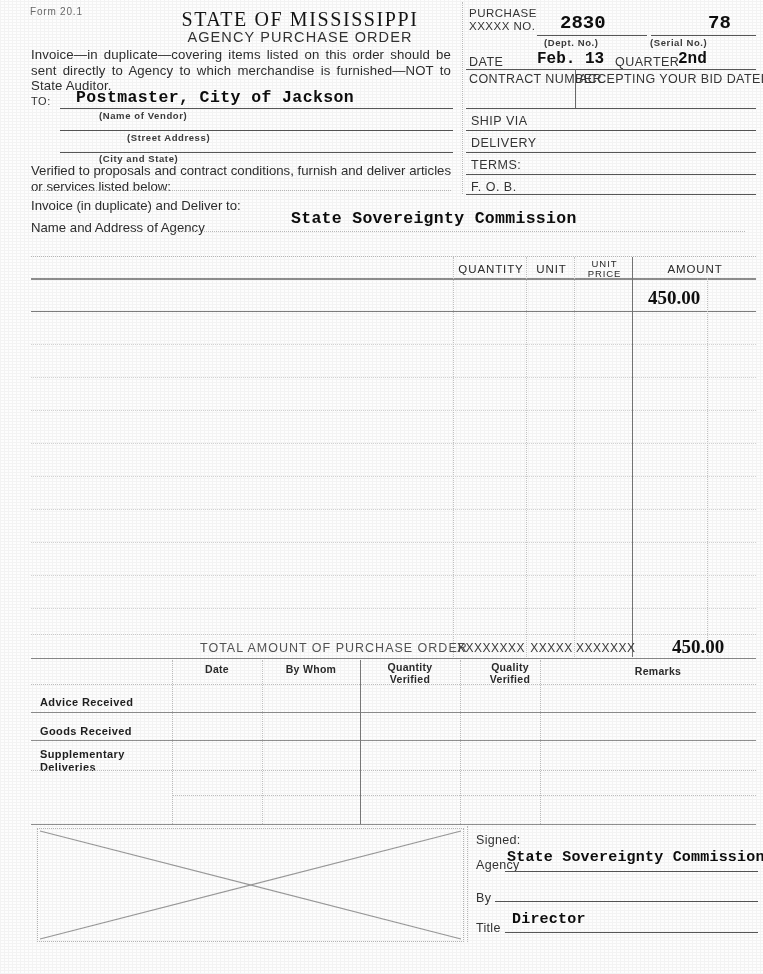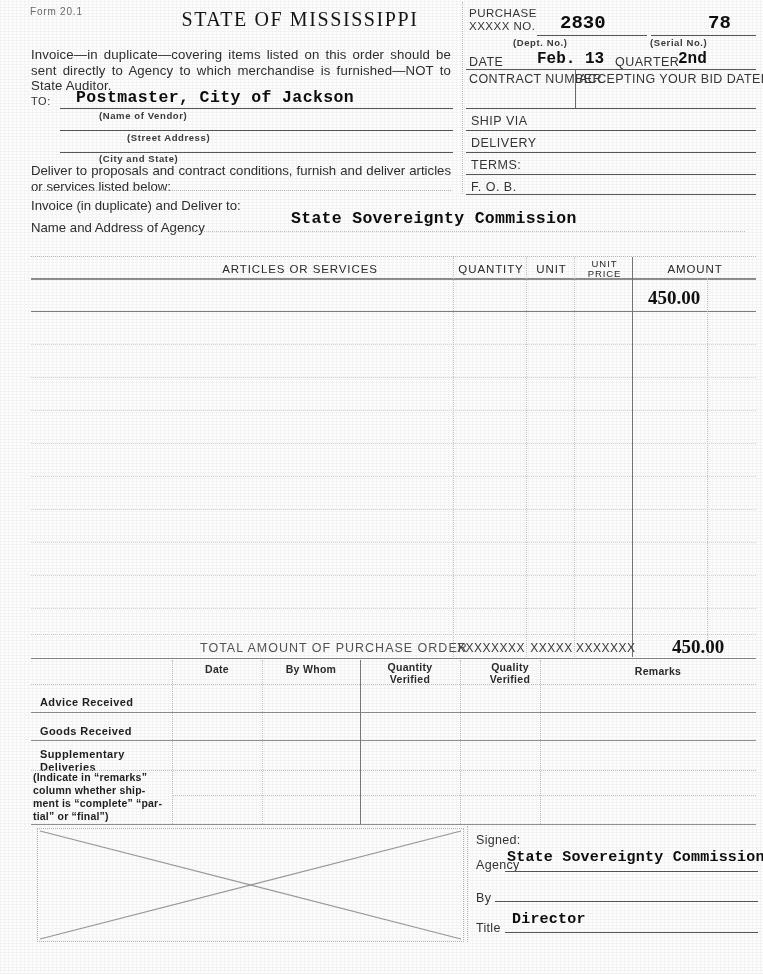--- a/index.html
+++ b/index.html
@@ -106,21 +106,21 @@
   }
   #invoice-dup { left: 31px; top: 198px; font-size: 13.2px; color:#2e2e2e; }
   #agency-name-lbl { left: 31px; top: 220px; font-size: 13.2px; color:#2e2e2e; }
   #agency-name-val { left: 291px; top: 209px; font-size: 16.5px; letter-spacing: 0.3px; }
 
   
   #po-lbl-1 { left: 469px; top: 7px; font-size: 11.5px; color:#353535; letter-spacing:0.5px;}
   #po-lbl-2 { left: 469px; top: 20px; font-size: 11.5px; color:#353535; letter-spacing:0.5px;}
   #po-dept { left: 560px; top: 12px; font-size: 19px; }
   #po-serial { left: 708px; top: 12px; font-size: 19px; }
-  #dept-cap { left: 513px; top: 37px; }
+  #dept-cap { left: 544px; top: 37px; }
   #serial-cap { left: 650px; top: 37px; }
   #date-lbl { left: 469px; top: 55px; font-size: 12.5px; color:#353535; letter-spacing:0.5px;}
   #date-val { left: 501px; top: 50px; font-size: 16px; margin-left: 36px; }
   #quarter-lbl { left: 615px; top: 55px; font-size: 12.5px; color:#353535; letter-spacing:0.5px;}
   #quarter-val { left: 678px; top: 50px; font-size: 16px; }
   #contract-lbl { left: 469px; top: 72px; font-size: 12.5px; color:#353535; letter-spacing:0.4px;}
   #accepting-lbl { left: 579px; top: 72px; font-size: 12.5px; color:#353535; letter-spacing:0.4px;}
   #shipvia-lbl { left: 471px; top: 114px; font-size: 12.5px; color:#353535; letter-spacing:0.5px;}
   #delivery-lbl { left: 471px; top: 136px; font-size: 12.5px; color:#353535; letter-spacing:0.5px;}
   #terms-lbl { left: 471px; top: 158px; font-size: 12.5px; color:#353535; letter-spacing:0.5px;}
@@ -227,37 +227,38 @@
       repeating-linear-gradient(90deg, #000 0 1px, transparent 1px 4px);
   }
 </style>
 </head>
 <body>
 
 <div id="page">
 
   <div class="abs lbl" id="form-no">Form 20.1</div>
   <div class="abs" id="title-state">STATE OF MISSISSIPPI</div>
+  <div class="abs lbl" id="title-agency">AGENCY PURCHASE ORDER</div>
 
   <div class="abs" id="invoice-note">Invoice—in duplicate—covering items listed on this order should be sent directly to Agency to which merchandise is furnished—NOT to State Auditor.</div>
 
   <div class="abs lbl" id="to-label">TO:</div>
   <div class="abs typed" id="to-value">Postmaster, City of Jackson</div>
   <div class="hline" style="left:60px; top:108px; width:393px;"></div>
   <div class="abs cap-sub" style="left:99px; top:110px;">(Name of Vendor)</div>
 
   <div class="hline" style="left:60px; top:130px; width:393px;"></div>
   <div class="abs typed" style="left:100px; top:117px; font-size:15px;"></div>
   <div class="abs cap-sub" style="left:99px; top:132px;margin-left:28px;">(Street Address)</div>
 
   <div class="hline" style="left:60px; top:152px; width:393px;"></div>
   <div class="abs typed" style="left:100px; top:139px; font-size:15px;"></div>
   <div class="abs cap-sub" style="left:99px; top:153px;">(City and State)</div>
 
-  <div class="abs" id="subject-text">Deliver to proposals and contract conditions, furnish and deliver articles or services listed below:</div>
+  <div class="abs" id="subject-text">Verified to proposals and contract conditions, furnish and deliver articles or services listed below:</div>
   <div class="hline faint" style="left:31px; top:190px; width:420px;"></div>
 
   <div class="abs" id="invoice-dup">Invoice (in duplicate) and Deliver to:</div>
   <div class="abs" id="agency-name-lbl">Name and Address of Agency</div>
   <div class="abs typed" id="agency-name-val">State Sovereignty Commission</div>
   <div class="hline faint" style="left:175px; top:231px; width:570px;"></div>
 
   <div class="vline" style="left:462px; top:2px; height:192px; border-left:1px dotted #bcbcbc;"></div>
 
   <div class="abs lbl" id="po-lbl-1">PURCHASE</div>
@@ -293,21 +294,20 @@
   <div class="abs lbl" id="terms-lbl">TERMS:</div>
   <div class="abs typed" style="left:545px; top:156px; font-size:14px;"></div>
   <div class="hline" style="left:466px; top:174px; width:290px;"></div>
 
   <div class="abs lbl" id="fob-lbl">F. O. B.</div>
   <div class="abs typed" style="left:545px; top:178px; font-size:14px;"></div>
   <div class="hline" style="left:466px; top:194px; width:290px;"></div>
 
   <div class="hline faint" style="left:31px; top:256px; width:725px;"></div>
 
-  <div class="col-head" style="left:150px; top:263px; width:300px;">ARTICLES OR SERVICES</div>
   <div class="col-head" style="left:455px; top:263px; width:72px;">QUANTITY</div>
   <div class="col-head" style="left:528px; top:263px; width:47px;">UNIT</div>
   <div class="col-head" style="left:576px; top:259px; width:57px; font-size:9.5px; line-height:10px;">
     <span>UNIT</span><br>
     <span>PRICE</span>
   </div>
   <div class="col-head" style="left:634px; top:263px; width:122px;">AMOUNT</div>
 
   <div class="hline thick" style="left:31px; top:278px; width:725px; border-top-color:#8d8d8d;"></div>
 
@@ -361,26 +361,20 @@
 
   <div class="rowlbl" style="left:40px; top:725px;">Goods Received</div>
   <div class="hline" style="left:31px; top:740px; width:725px; border-top-color:#8f8f8f;"></div>
 
   <div class="rowlbl" style="left:40px; top:748px;">
     <span>Supplementary</span><br>
     <span>Deliveries</span>
   </div>
   <div class="hline faint" style="left:31px; top:770px; width:725px;"></div>
 
-  <div class="abs" id="note-paren">
-    <span>(Indicate in “remarks”</span><br>
-    <span>column whether ship-</span><br>
-    <span>ment is “complete” “par-</span><br>
-    <span>tial” or “final”)</span>
-  </div>
   <div class="hline faint" style="left:172px; top:795px; width:584px;"></div>
   <div class="hline" style="left:31px; top:824px; width:725px; border-top-color:#8f8f8f;"></div>
 
   <div class="vline faint" style="left:172px; top:660px; height:164px;"></div>
   <div class="vline faint" style="left:262px; top:660px; height:164px;"></div>
   <div class="vline" style="left:360px; top:660px; height:164px; border-left:1px solid #7c7c7c;"></div>
   <div class="vline faint" style="left:460px; top:660px; height:164px;"></div>
   <div class="vline faint" style="left:540px; top:660px; height:164px;"></div>
 
   <div class="abs" id="cross-box">

